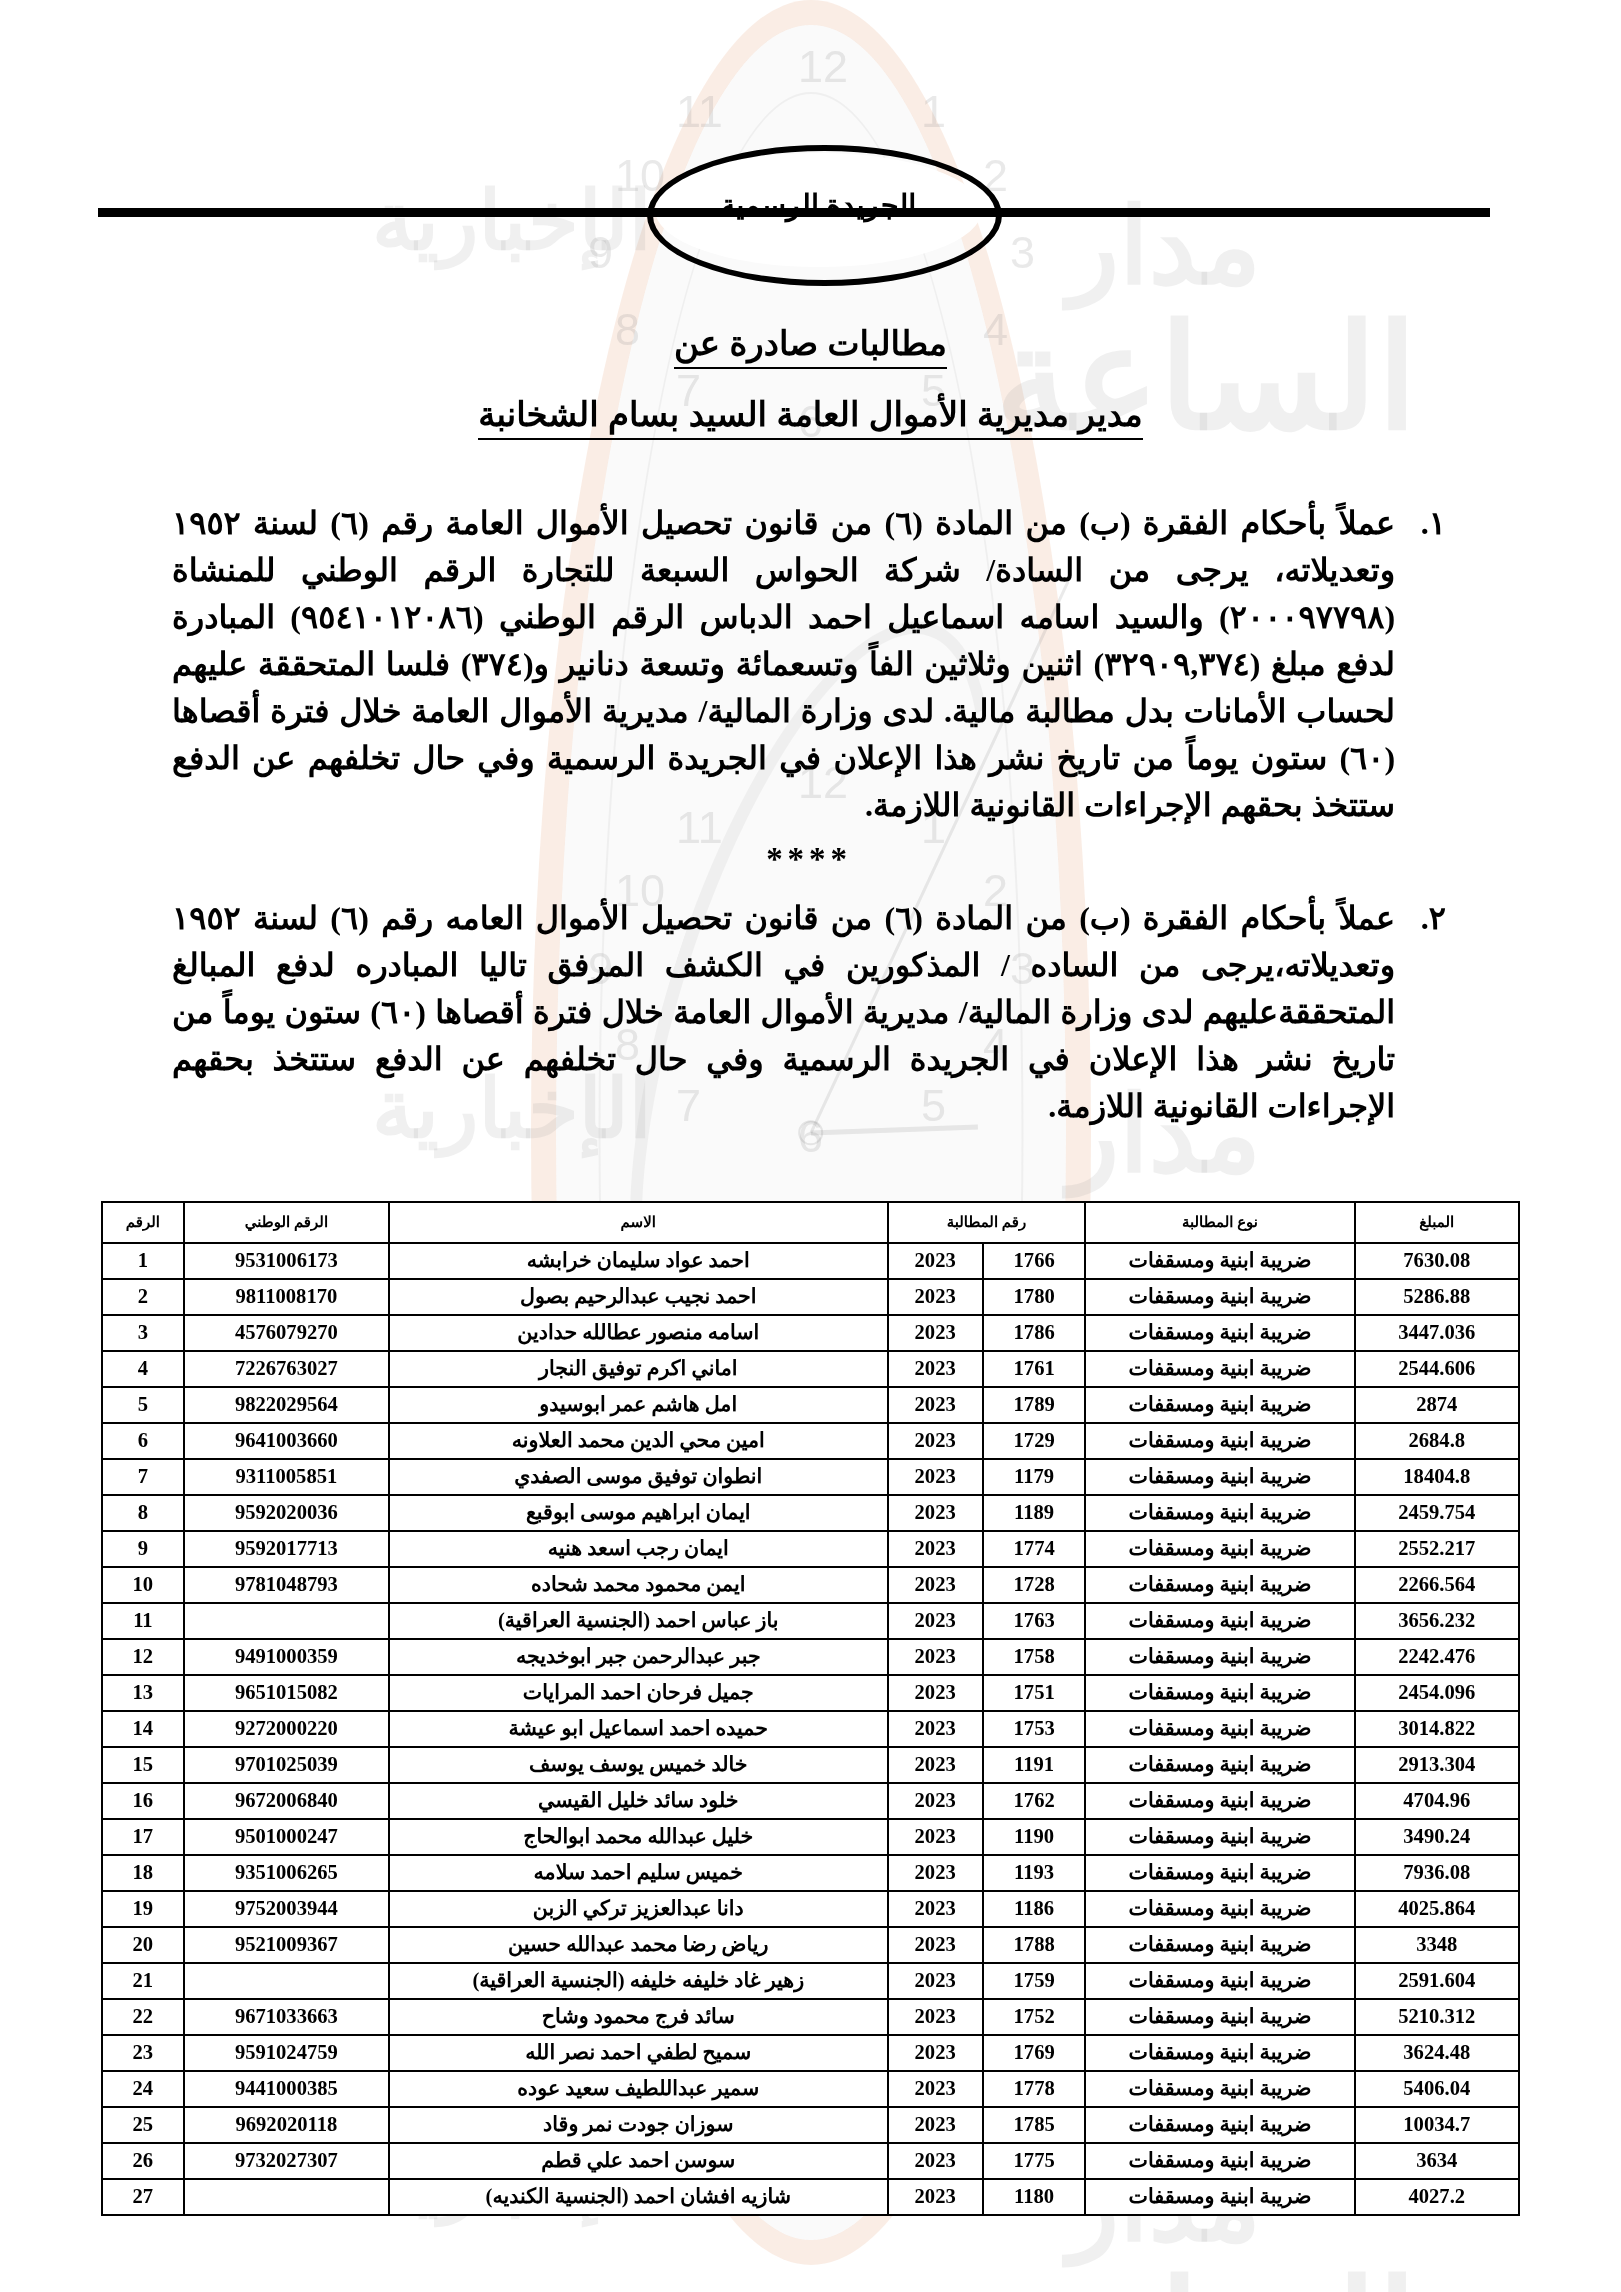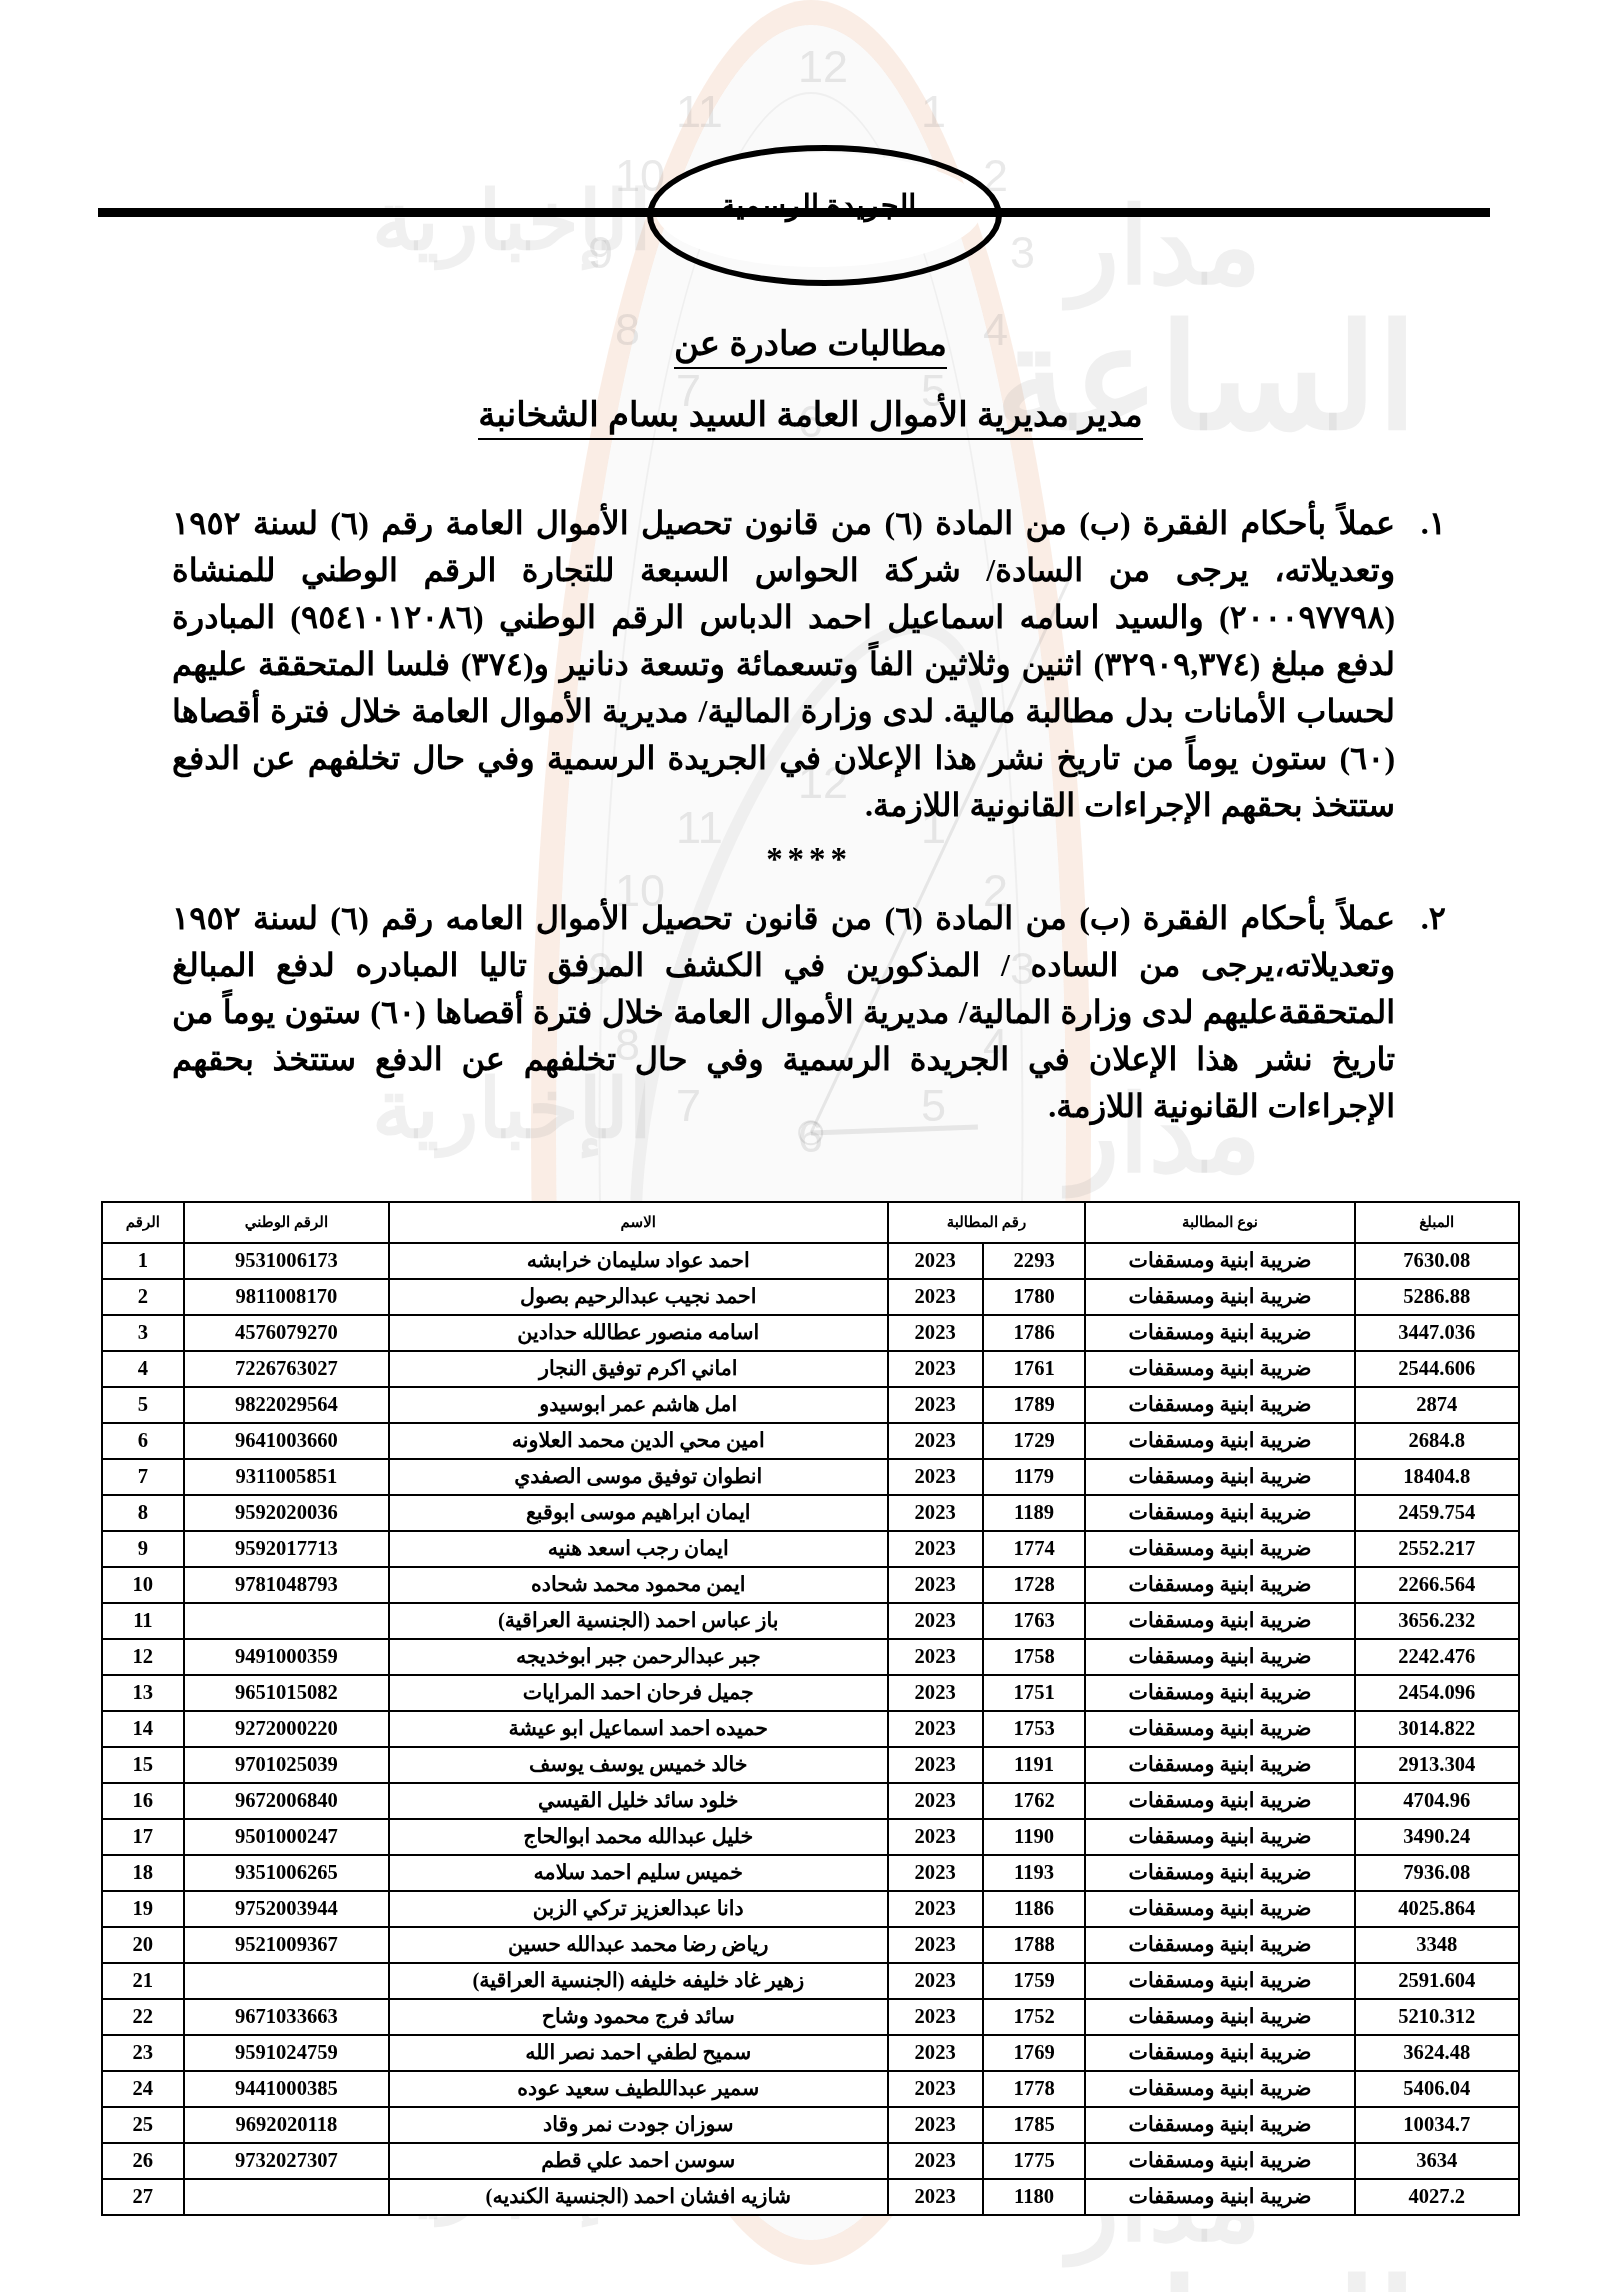--- a/index.html
+++ b/index.html
@@ -381,21 +381,21 @@
             <th colspan="2">رقم المطالبة</th>
             <th>الاسم</th>
             <th>الرقم الوطني</th>
             <th>الرقم</th>
           </tr>
         </thead>
         <tbody id="claims-body">
             <tr>
               <td class="cell-num">7630.08</td>
               <td>ضريبة ابنية ومسقفات</td>
-              <td class="cell-num">2293</td>
+              <td class="cell-num">1766</td>
               <td class="cell-num">2023</td>
               <td class="cell-name">احمد عواد سليمان خرابشه</td>
               <td class="cell-num">9531006173</td>
               <td class="cell-num">1</td>
             </tr>
             <tr>
               <td class="cell-num">5286.88</td>
               <td>ضريبة ابنية ومسقفات</td>
               <td class="cell-num">1780</td>
               <td class="cell-num">2023</td>

